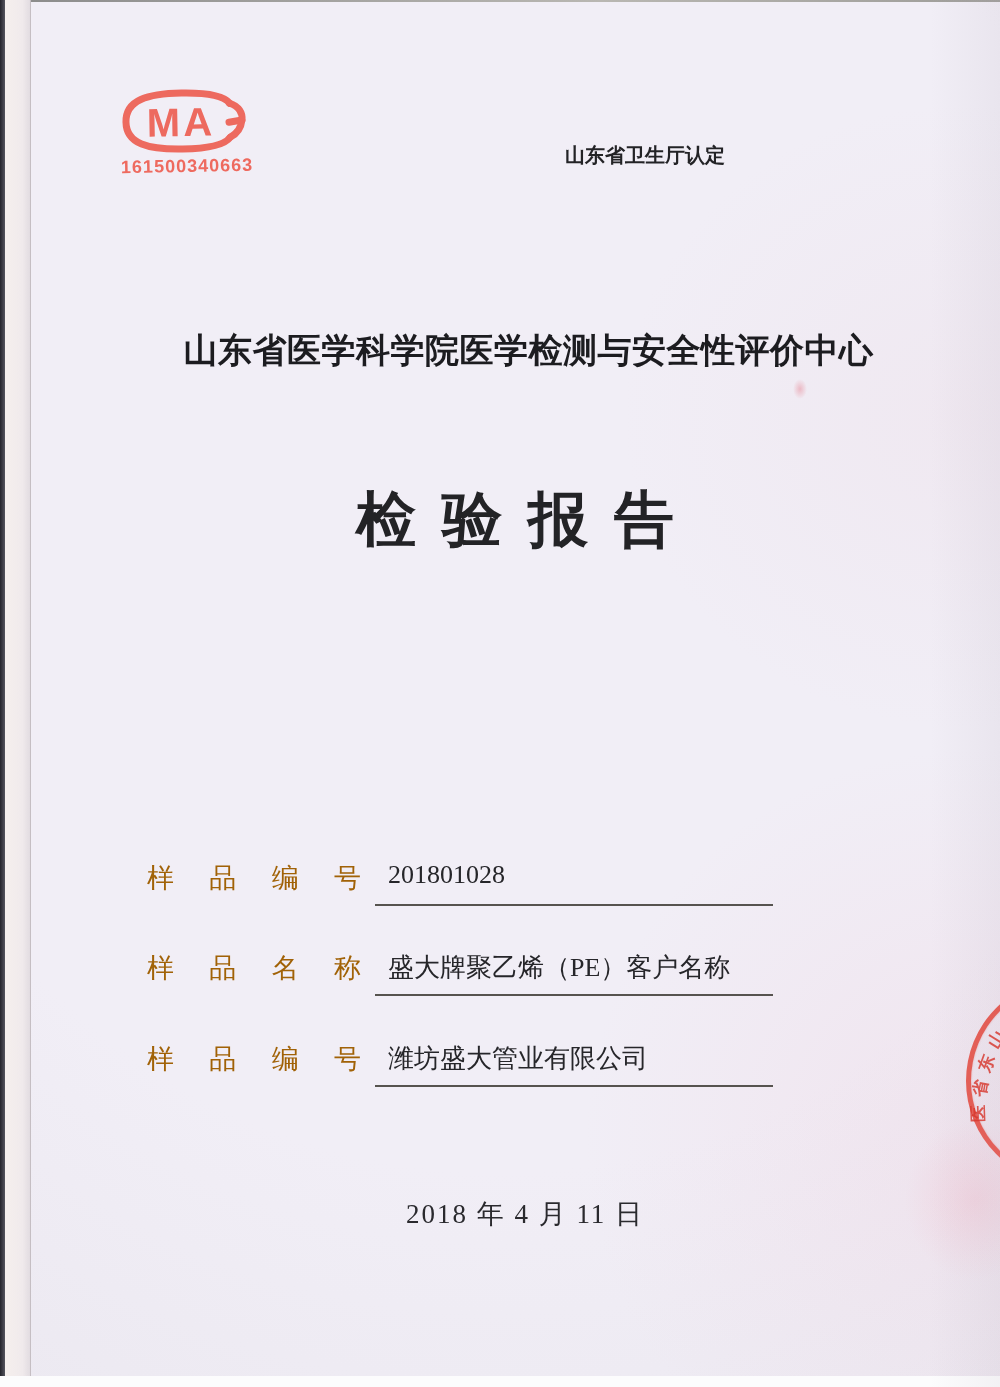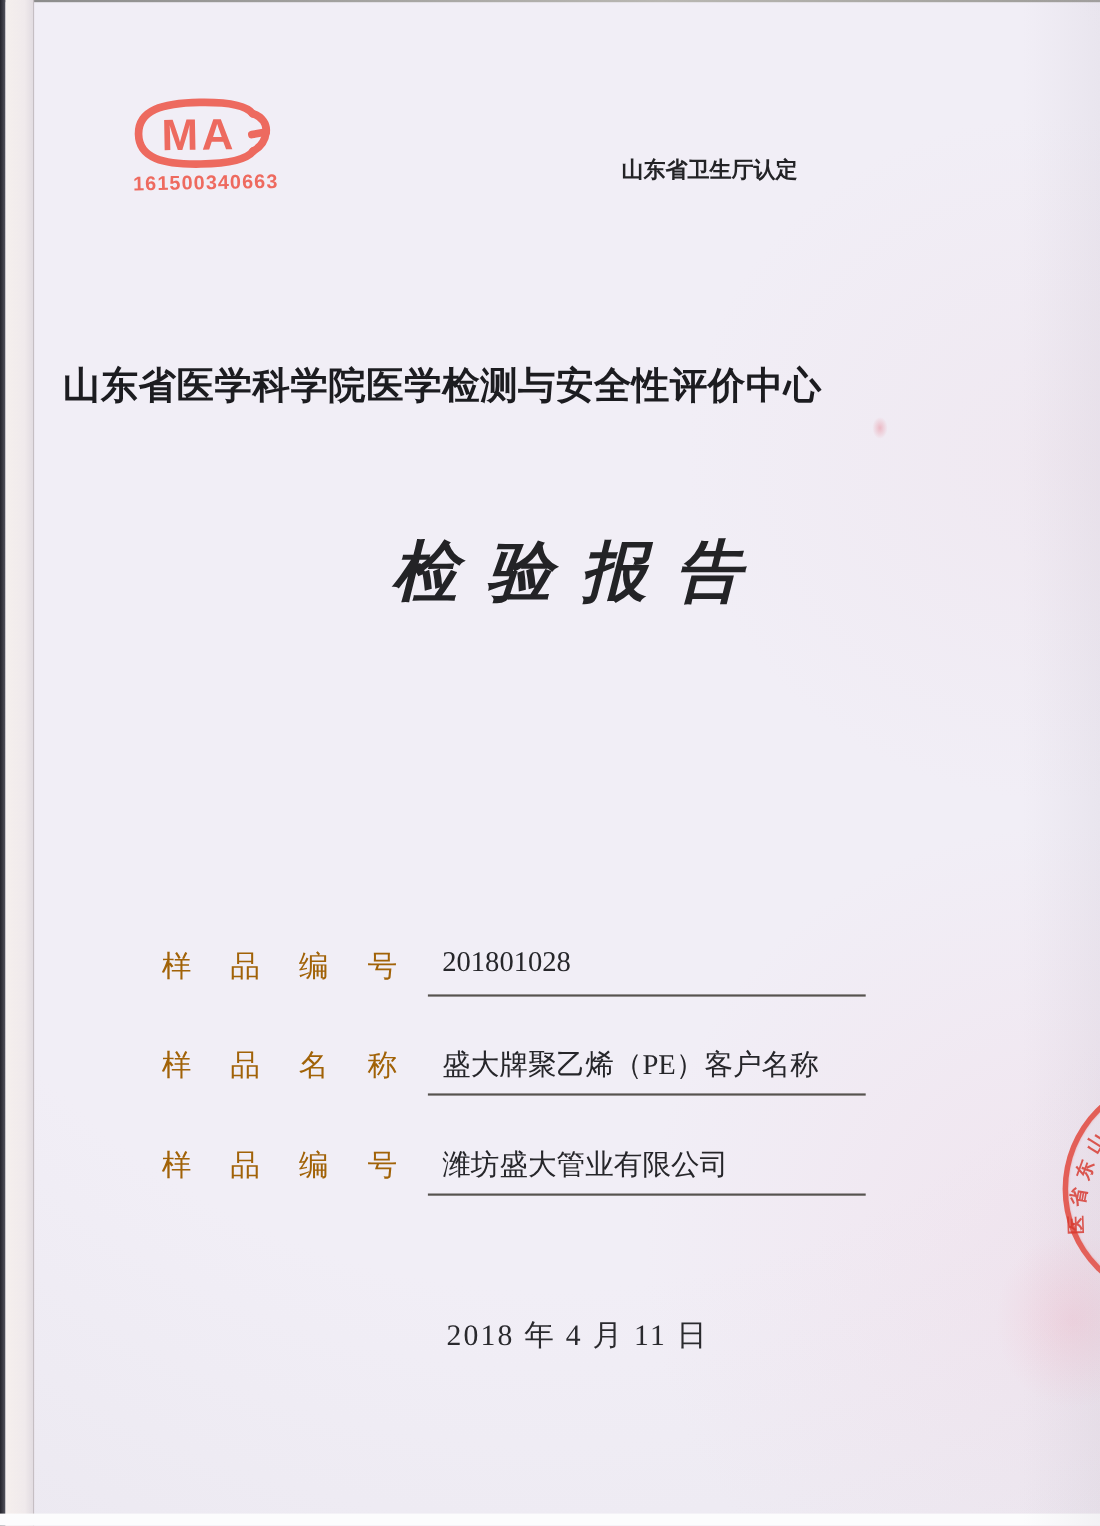--- a/index.html
+++ b/index.html
@@ -27,33 +27,33 @@
   .cma{position:absolute;left:118px;top:88px;transform:rotate(-1deg);opacity:0.92;}
   .cma-number{position:absolute;left:121px;top:156px;
     font-family:"Liberation Sans","DejaVu Sans",sans-serif;
     font-weight:bold;font-size:18px;letter-spacing:1px;color:#ee6a5f;transform:rotate(-1deg);}
 
   
   .accred{position:absolute;left:565px;top:141px;width:340px;
     font-family:"Liberation Sans","DejaVu Sans",sans-serif;
     font-weight:bold;font-size:20px;line-height:28px;color:#232326;}
 
-  .org-title{position:absolute;left:30px;right:0;top:328px;text-align:left;
+  .org-title{position:absolute;left:30px;right:0;top:328px;text-align:center;
     font-family:"Liberation Sans","DejaVu Sans",sans-serif;
     font-weight:bold;font-size:34px;color:#1c1c20;letter-spacing:0.5px;margin-left:27px;}
 
   .report-title{position:absolute;left:30px;right:0;top:480px;text-align:center;}
   .report-title span{display:inline-block;font-weight:bold;font-size:60px;color:#232326;
-    letter-spacing:26px;margin-right:-26px;font-style:italic;}
+    letter-spacing:26px;margin-right:-26px;}
 
   
   .field{position:absolute;left:0;width:1000px;}
   .field .flabel{position:absolute;left:147px;top:0;width:214px;
     font-size:27px;color:#a16207;text-align:justify;text-align-last:justify;}
-  .field .fvalue{position:absolute;left:389px;top:0;width:398px;height:46px;
+  .field .fvalue{position:absolute;left:375px;top:0;width:398px;height:46px;
     border-bottom:2px solid #56534f;font-size:26px;color:#26262a;
     padding-left:13px;box-sizing:border-box;}
   .f1{top:860px;}  .f2{top:950px;}  .f3{top:1041px;}
 
   .date-line{position:absolute;left:30px;right:0;top:1196px;text-align:center;
     font-size:27px;color:#2a2a2e;letter-spacing:2px;transform:translateX(10px);}
 
   
   .seal-arc{position:absolute;left:966px;top:978px;width:194px;height:196px;
     border:5px solid rgba(224,58,45,0.78);border-radius:50%;

